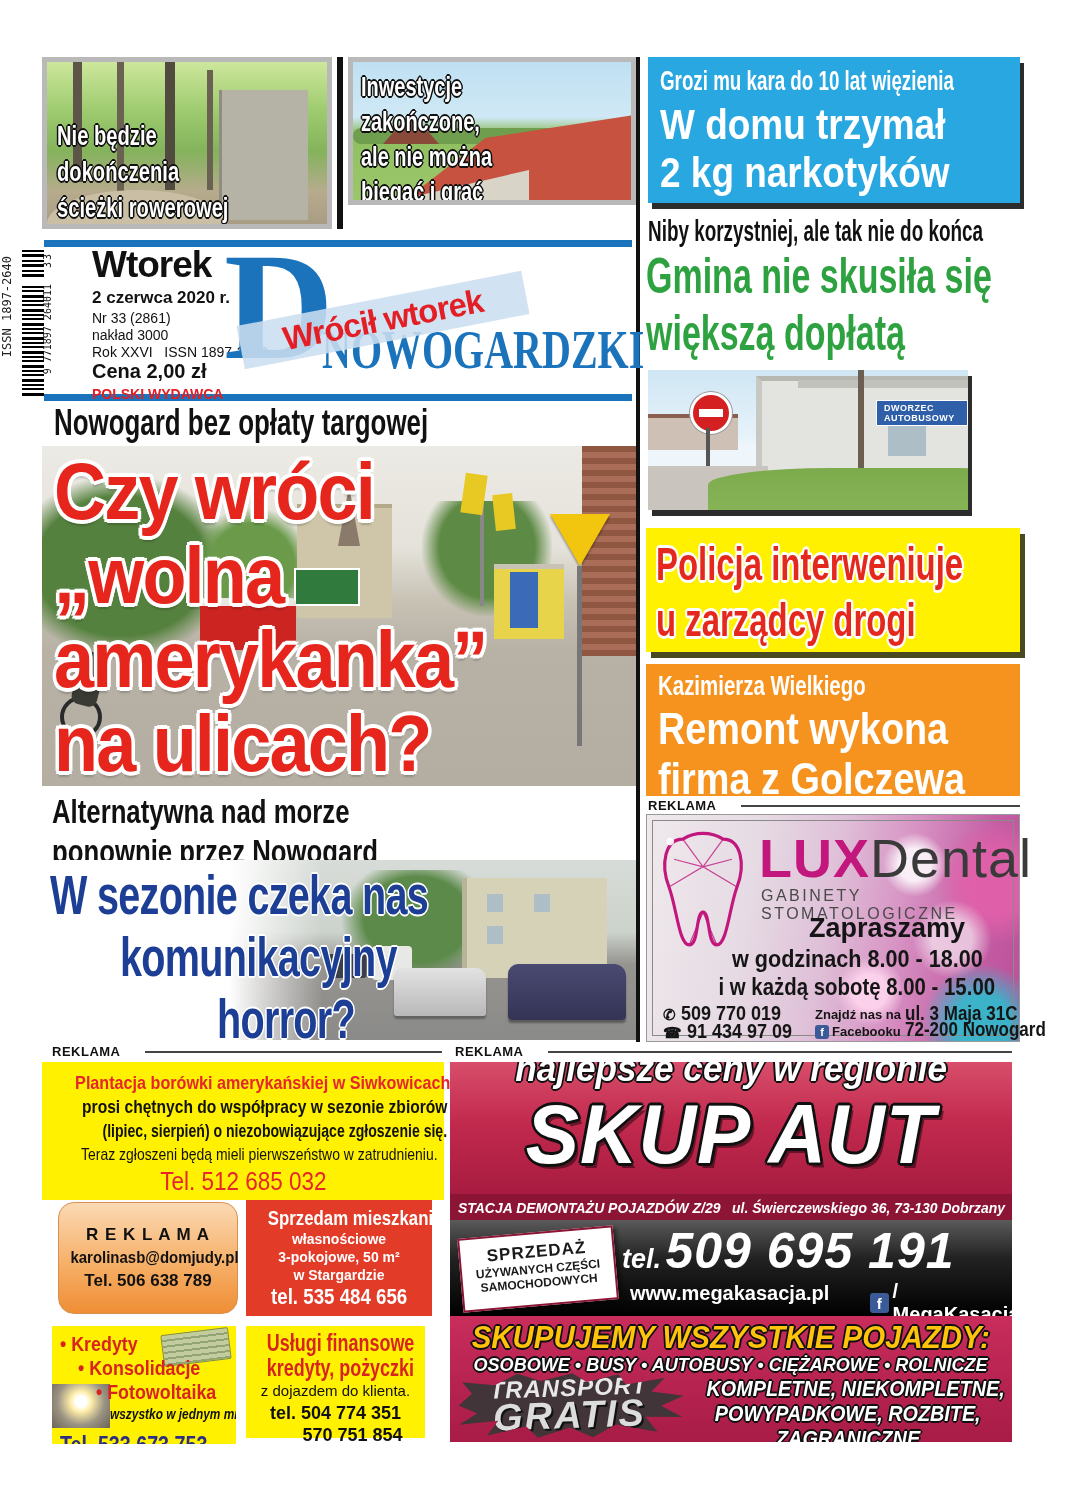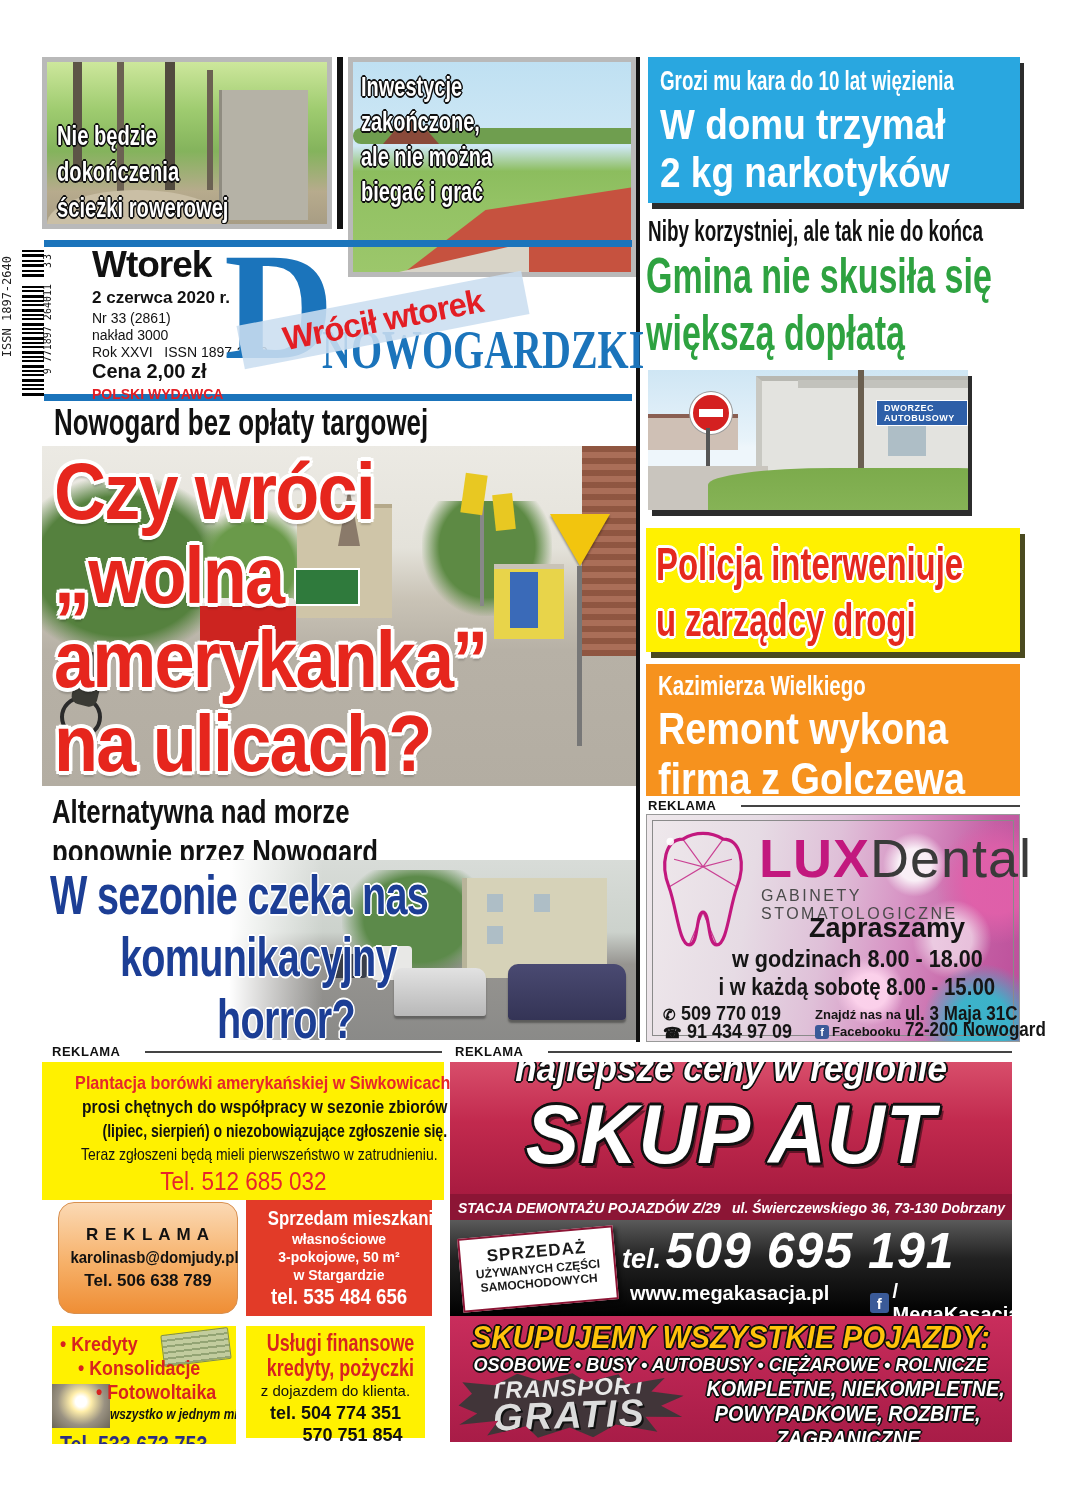--- a/index.html
+++ b/index.html
@@ -41,21 +41,21 @@
     <div class="abs" style="left:160px;top:8px;width:6px;height:120px;background:#6b6152;"></div>
     <div class="abs" style="left:172px;top:28px;width:86px;height:130px;background:#b5b2a6;border-left:3px solid #8f8c80;"></div>
     <div class="abs" style="left:0;bottom:0;width:180px;height:34px;background:#cabfa5;border-radius:50% 50% 0 0/100% 100% 0 0;"></div>
     <div class="abs" style="left:10px;top:56px;color:#fff;font-weight:bold;font-size:28px;line-height:36px;">
       <span class="cx ob2" style="transform:scaleX(.72);">Nie będzie</span><br>
       <span class="cx ob2" style="transform:scaleX(.72);">dokończenia</span><br>
       <span class="cx ob2" style="transform:scaleX(.72);">ścieżki rowerowej</span>
     </div>
   </div>
 
-  <div class="abs photo-frame" style="left:348px;top:57px;width:288px;height:220px;">
+  <div class="abs photo-frame" style="left:348px;top:57px;width:288px;height:148px;">
     <div class="abs" style="inset:0;background:linear-gradient(180deg,#bfe0f2 0%,#cfe8f5 40%,#8cbd5e 52%,#93c264 66%,#9cc76b 100%);"></div>
     <div class="abs" style="left:0;top:66px;width:288px;height:16px;background:#6f9e4f;border-radius:8px;"></div>
     <div class="abs" style="left:30px;top:50px;width:56px;height:32px;background:#8a4a3a;clip-path:polygon(0 100%,50% 0,100% 100%);"></div>
     <div class="abs" style="left:0;bottom:0;width:288px;height:86px;background:#c6523f;clip-path:polygon(100% 0,100% 100%,18% 100%,46% 28%);"></div>
     <div class="abs" style="left:46px;bottom:0;width:130px;height:30px;background:#d8d4c8;clip-path:polygon(0 100%,100% 0,100% 100%);"></div>
     <div class="abs" style="left:8px;top:8px;color:#fff;font-weight:bold;font-size:27px;line-height:35px;">
       <span class="cx ob2" style="transform:scaleX(.74);">Inwestycje</span><br>
       <span class="cx ob2" style="transform:scaleX(.74);">zakończone,</span><br>
       <span class="cx ob2" style="transform:scaleX(.74);">ale nie można</span><br>
       <span class="cx ob2" style="transform:scaleX(.74);">biegać i grać</span>

